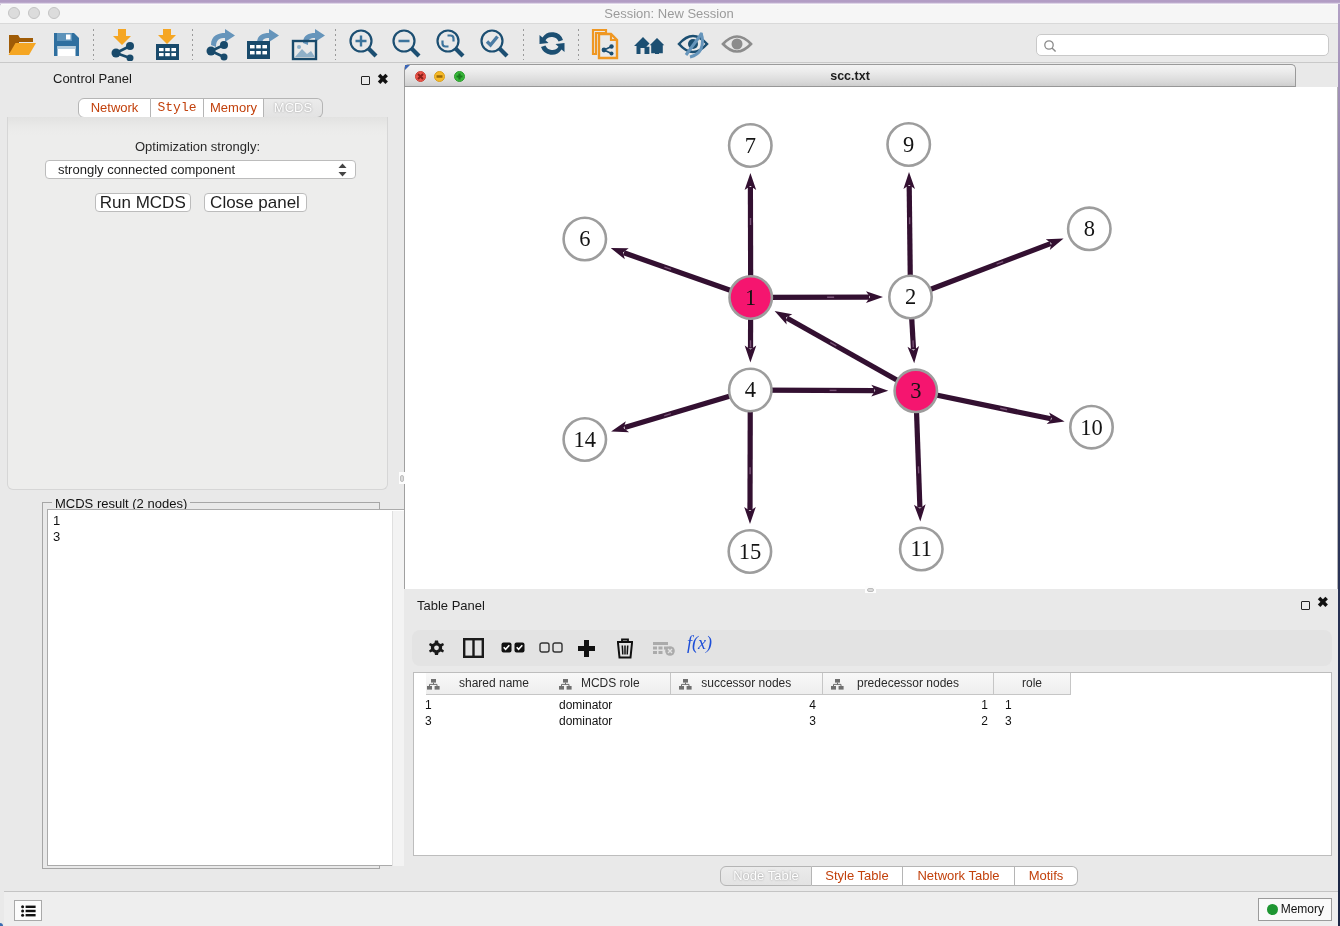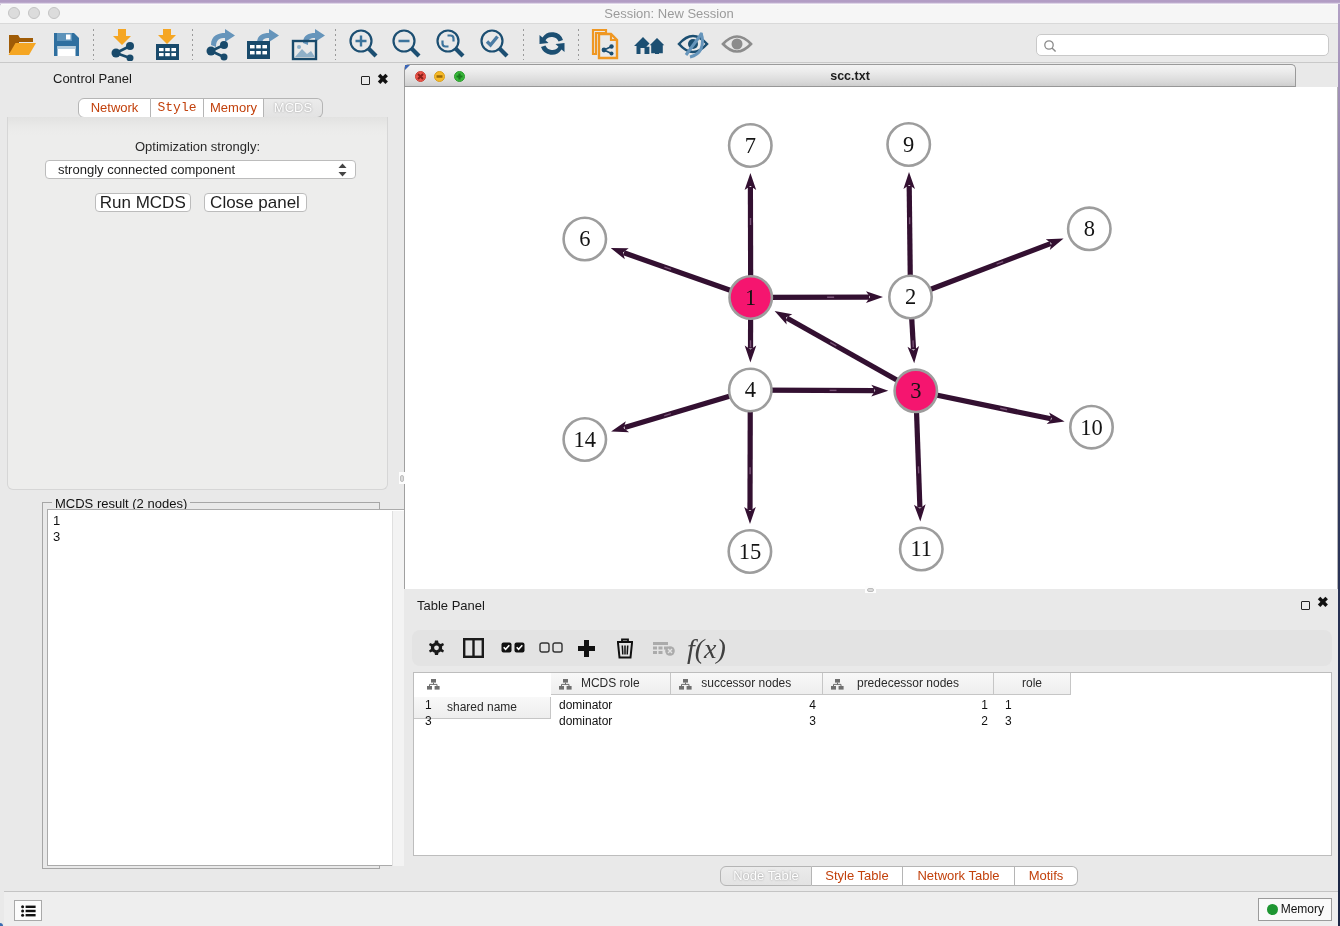--- a/index.html
+++ b/index.html
@@ -415,24 +415,24 @@
             <rect x="0" y="0" width="15" height="3"></rect>
             <rect x="0" y="4.5" width="4" height="3"></rect>
             <rect x="5.5" y="4.5" width="4" height="3"></rect>
             <rect x="11" y="4.5" width="4" height="3"></rect>
             <rect x="0" y="9" width="4" height="3"></rect>
             <rect x="5.5" y="9" width="4" height="3"></rect>
           </g>
         <circle cx="17" cy="9" r="4.8" fill="#ababab"></circle>
         <path d="M15 7 L19 11 M19 7 L15 11" stroke="#e3e3e3" stroke-width="1.4"></path>
       </svg>
-      <div style="position:absolute;left:275px;top:3px;font-family:'Liberation Serif',serif;font-style:italic;font-size:28px;color:#404040;">f(x)</div>
+      <div style="position:absolute;left:275px;top:3px;font-family:'Liberation Serif',serif;font-style:italic;font-size:18px;color:#1d4ed8;">f(x)</div>
     </div>
     <div class="abs" id="tbl">
-      <div class="th" style="left:0; width:137px;margin-top:24px;">shared name</div>
+      <div class="th" style="left:12px; width:137px;">shared name</div>
       <div class="th" style="left:137px; width:119.5px;">MCDS role</div>
       <div class="th" style="left:256.5px; width:152.5px;">successor nodes</div>
       <div class="th" style="left:409px; width:171px;">predecessor nodes</div>
       <div class="th" style="left:580px; width:77px;">role</div>
       <svg class="hicon" style="position:absolute;left:13px;top:6px;" width="13" height="11" viewBox="0 0 13 11">
           <g fill="#6f6f6f">
             <rect x="4" y="0" width="5" height="3.6"></rect>
             <rect x="0" y="7" width="5" height="3.6"></rect>
             <rect x="7.6" y="7" width="5" height="3.6"></rect>
           </g>

